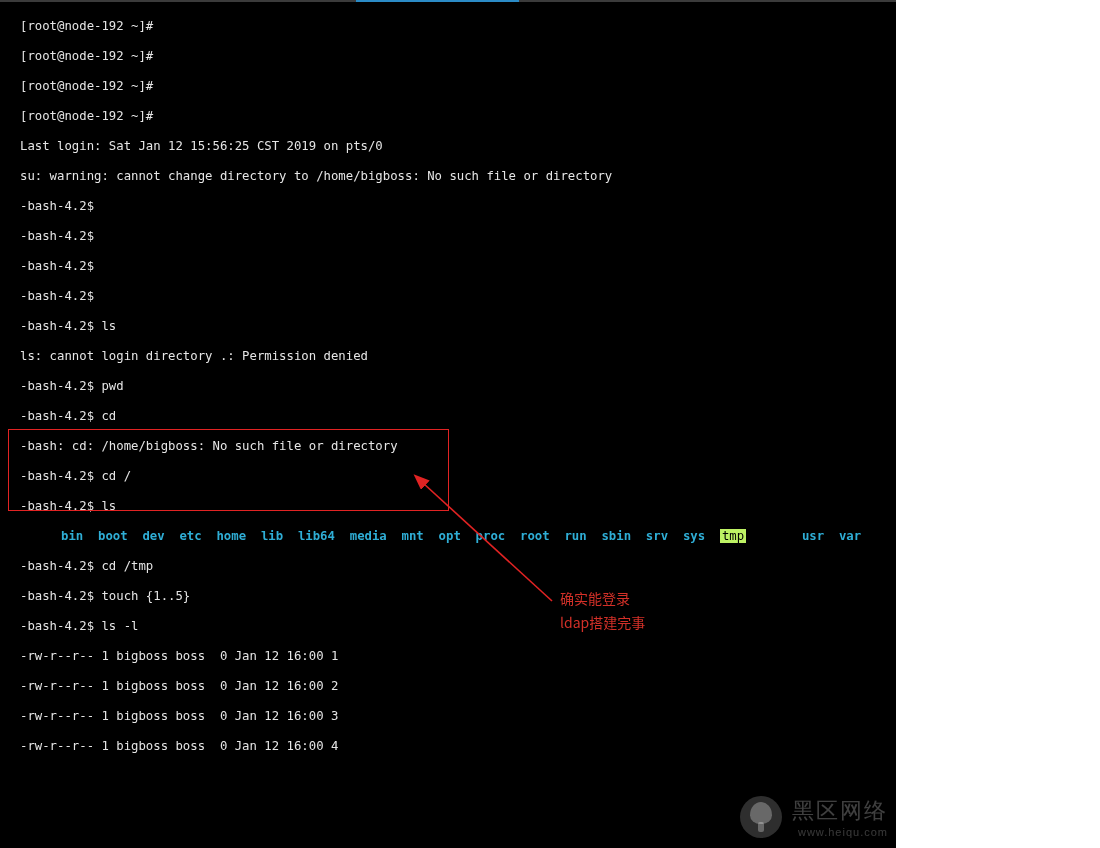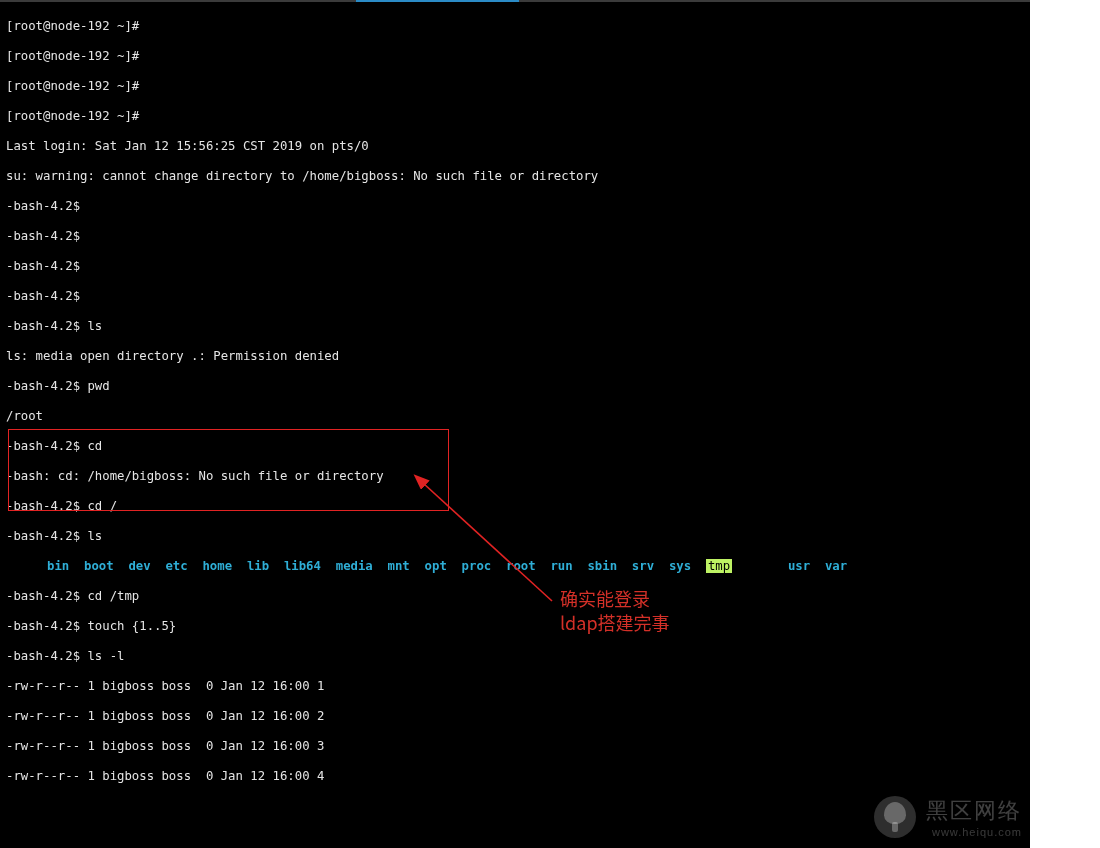--- a/index.html
+++ b/index.html
@@ -1,25 +1,25 @@
 <!DOCTYPE html>
 <html><head>
 <meta charset="utf-8">
 <style>
   html, body {
     margin: 0;
     padding: 0;
     background: #fff;
   }
   .terminal {
-    width: 1030px;
+    width: 896px;
     height: 848px;
     background: #000;
     box-sizing: border-box;
-    padding: 4px 6px;
+    padding: 4px 20px;
     position: relative;
     overflow: hidden;
   }
   .term-body {
     position: relative;
     color: #e5e5e5;
     font-family: Menlo, Consolas, "DejaVu Sans Mono", monospace;
     font-size: 12.3px;
     line-height: 15px;
     white-space: pre;
@@ -29,21 +29,21 @@
   .green-bg { background: #bef264; color: #000; padding: 0 2px; }
   .red-box {
     position: absolute;
     border: 1px solid #e12323;
     pointer-events: none;
   }
   .annot {
     position: absolute;
     color: #d33028;
     font-family: "Microsoft YaHei", "Noto Sans CJK SC", sans-serif;
-    font-size: 18px;
+    font-size: 14px;
     line-height: 24px;
   }
   .arrow-svg {
     position: absolute;
     overflow: visible;
     pointer-events: none;
   }
   .watermark {
     position: absolute;
     right: 8px;
@@ -114,23 +114,22 @@
 <div class="line"><span>[root@node-192 ~]# </span><span></span></div>
 <div class="line"><span>[root@node-192 ~]# </span><span></span></div>
 <div class="line"><span>[root@node-192 ~]# </span><span></span></div>
 <div class="line">Last login: Sat Jan 12 15:56:25 CST 2019 on pts/0</div>
 <div class="line">su: warning: cannot change directory to /home/bigboss: No such file or directory</div>
 <div class="line"><span>-bash-4.2$ </span></div>
 <div class="line"><span>-bash-4.2$ </span></div>
 <div class="line"><span>-bash-4.2$ </span></div>
 <div class="line"><span>-bash-4.2$ </span></div>
 <div class="line"><span>-bash-4.2$ </span><span>ls</span></div>
-<div class="line">ls: media open directory .: Permission denied</div>
+<div class="line">ls: cannot login directory .: Permission denied</div>
 <div class="line"><span>-bash-4.2$ </span><span>pwd</span></div>
-<div class="line">/root</div>
 <div class="line"><span>-bash-4.2$ </span><span>cd</span></div>
 <div class="line">-bash: cd: /home/bigboss: No such file or directory</div>
 <div class="line"><span>-bash-4.2$ </span><span>cd /</span></div>
 <div class="line"><span>-bash-4.2$ </span><span>ls</span></div>
 <div class="line"><span class="cyan">bin  boot  dev  etc  home  lib  lib64  media  mnt  opt  proc  root  run  sbin  srv  sys  </span><span class="green-bg">tmp</span><span class="cyan">  usr  var</span></div>
 <div class="line"><span>-bash-4.2$ </span><span>cd /tmp</span></div>
 <div class="line"><span>-bash-4.2$ </span><span>touch {1..5}</span></div>
 <div class="line"><span>-bash-4.2$ </span><span>ls -l</span></div>
 <div class="line">-rw-r--r-- 1 bigboss boss  0 Jan 12 16:00 1</div>
 <div class="line">-rw-r--r-- 1 bigboss boss  0 Jan 12 16:00 2</div>

